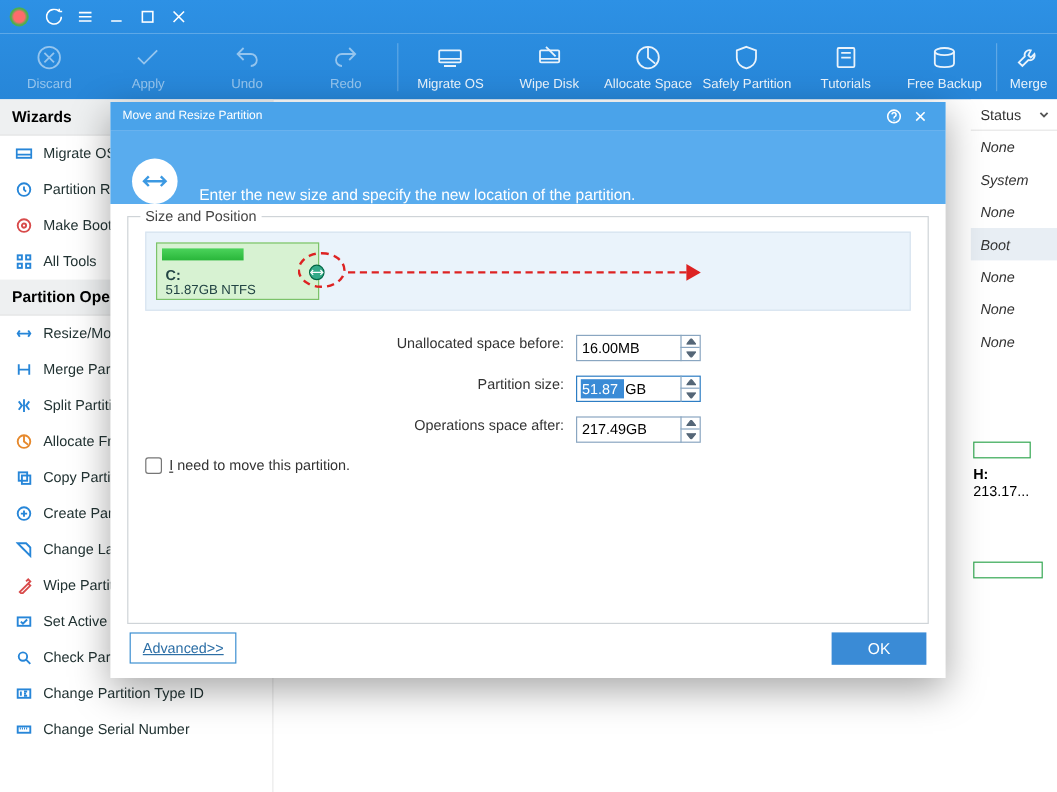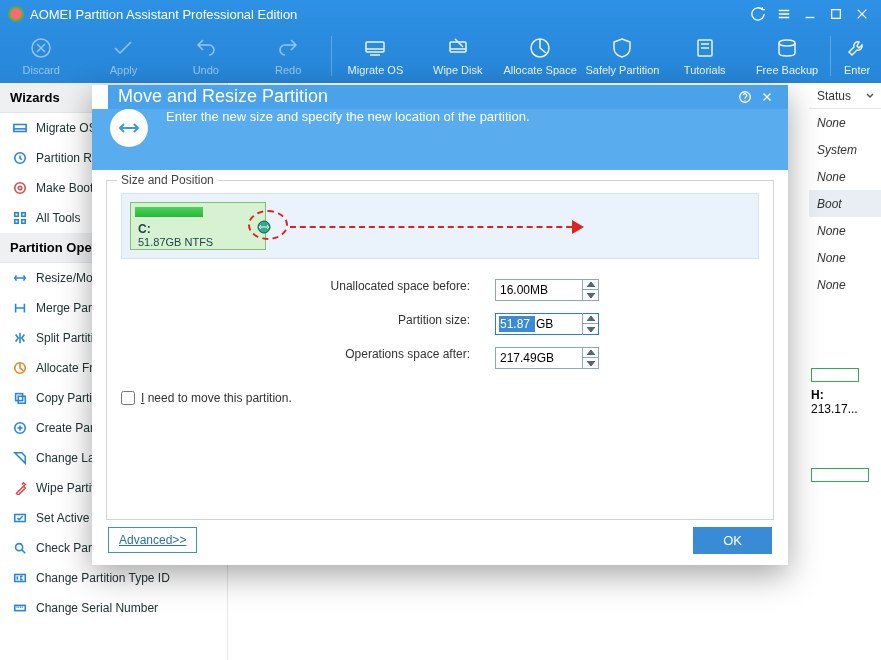--- a/index.html
+++ b/index.html
@@ -40,69 +40,68 @@
 .status-row { height: 27px; display: flex; align-items: center; padding-left: 8px; font-size: 12px; color: #333; font-style: italic; }
 .status-row.sel { background: #e8eef4; }
 
 .drive-card { position: absolute; right: 12px; top: 285px; width: 58px; }
 .dc-bar { width: 48px; height: 14px; border: 1px solid #35a853; margin-bottom: 6px; }
 .dc-lbl { font-size: 12px; font-weight: bold; }
 .dc-sz { font-size: 12px; overflow: hidden; white-space: nowrap; text-overflow: ellipsis; }
 
 
 .modal { position: absolute; left: 92px; top: 85px; width: 696px; height: 480px; background: #fff; box-shadow: 0 10px 30px rgba(0,0,0,0.35); z-index: 50; display: flex; flex-direction: column; }
-.modal-title { height: 26px; background: #4aa3ea; color: #fff; font-size: 18px; display: flex; align-items: center; padding: 0 10px; margin-left: 16px; }
+.modal-title { height: 26px; background: #4aa3ea; color: #fff; font-size: 10px; display: flex; align-items: center; padding: 0 10px; }
 .modal-title .mt-txt { flex: 1; }
 .modal-title .mt-btn { width: 22px; height: 22px; display: flex; align-items: center; justify-content: center; cursor: pointer; }
 .modal-title svg { stroke: #fff; fill: none; stroke-width: 1.5; }
-.modal-banner { height: 66px; background: #59acee; color: #fff; display: flex; align-items: flex-start; padding: 0 18px; gap: 18px; font-size: 13px; }
+.modal-banner { height: 66px; background: #59acee; color: #fff; display: flex; align-items: flex-end; padding: 0 18px; gap: 18px; font-size: 13px; }
 .banner-ico { width: 38px; height: 38px; border-radius: 50%; background: #fff; display: flex; align-items: center; justify-content: center; }
 .banner-ico svg { stroke: #3c99e2; fill: #3c99e2; }
 .modal-body { flex: 1; padding: 10px 14px 4px; }
 .fieldset { border: 1px solid #cfd4d8; padding: 12px 14px 16px; position: relative; height: 340px; }
 .legend { position: absolute; top: -8px; left: 10px; background: #fff; padding: 0 4px; font-size: 12px; color: #444; }
 
 .part-vis { height: 66px; background: #eaf3fb; border: 1px solid #d6e3ef; margin-bottom: 20px; position: relative; }
 .part-green { position: absolute; left: 8px; top: 8px; bottom: 8px; width: 136px; background: #d7f2d2; border: 1px solid #7cc36a; }
 .part-fill { height: 10px; margin: 4px; background: linear-gradient(#4bd35b, #29b63a); width: 68px; }
 .part-lbls { position: absolute; left: 16px; top: 28px; font-size: 12px; font-weight: bold; color: #244; }
 .part-lbls .sub { font-weight: normal; font-size: 11px; }
 .drag-handle { position: absolute; left: 133px; top: 24px; width: 18px; height: 18px; }
 .drag-ellipse { position: absolute; left: 126px; top: 16px; width: 40px; height: 30px; border: 2px dashed #d22; border-radius: 50%; }
 .drag-arrow { position: absolute; left: 168px; top: 29px; width: 292px; height: 8px; }
 .drag-arrow-line { border-top: 2px dashed #d22; width: 100%; height: 0; position: absolute; top: 3px; }
 .drag-arrow-head { position: absolute; right: -2px; top: -3px; width: 0; height: 0; border-left: 12px solid #d22; border-top: 7px solid transparent; border-bottom: 7px solid transparent; }
 
 .form-rows { width: 480px; margin: 0 auto; }
 .frow { display: flex; height: 34px; gap: 10px; }
 .flbl { width: 270px; text-align: right; font-size: 12px; color: #333; }
-.finput { width: 104px; height: 22px; border: 1px solid #8aa6c1; display: flex; align-items: center; background: #fff; position: relative; margin-left: 15px; }
+.finput { width: 104px; height: 22px; border: 1px solid #8aa6c1; display: flex; align-items: center; background: #fff; position: relative; }
 .finput input { border: none; width: 80px; height: 20px; font-size: 12px; padding: 0 4px; outline: none; background: transparent; }
 .finput .hl { position: absolute; left: 3px; top: 2px; height: 16px; width: 36px; background: #3a8bd6; z-index: 0; }
 .finput input.ontop { position: relative; z-index: 1; color: #000; }
 .finput .unit { font-size: 12px; position: relative; z-index: 1; }
 .spin { width: 16px; height: 22px; display: flex; flex-direction: column; margin-left: auto; }
 .spin .sp { flex: 1; border-left: 1px solid #8aa6c1; display: flex; align-items: center; justify-content: center; cursor: pointer; }
 .spin .sp:first-child { border-bottom: 1px solid #8aa6c1; }
 .spin svg { stroke: #567; fill: #567; }
 
-.chk-row { margin-top: 10px; display: flex; align-items: center; gap: 6px; font-size: 12px; color: #333; }
+.chk-row { display: flex; align-items: center; gap: 6px; font-size: 12px; color: #333; }
 .chk-row input { width: 14px; height: 14px; }
 
 .modal-foot { height: 44px; border-top: 0; display: flex; align-items: center; padding: 0 16px 8px; gap: 20px; }
 .btn-adv { border: 1px solid #3d8fd1; color: #2d6fa6; background: #fff; font-size: 12px; padding: 5px 10px; cursor: pointer; text-decoration: underline; }
 .btn-ok { background: #3a8bd6; color: #fff; border: none; font-size: 13px; padding: 6px 30px; cursor: pointer; margin-left: auto; }
 .side-scroll { position: absolute; left: 210px; top: 416px; width: 10px; height: 18px; background: #dcdcdc; }
 </style>
 </head>
 <body>
 
 <div class="titlebar">
   <div class="logo"></div>
-  <div class="title">AOMEI Partition Assistant Professional Edition</div>
   <div class="win-btn">
       <svg width="14" height="14" viewBox="0 0 16 16">
         <path d="M13 3a7 7 0 1 0 2 5M13 3V0M13 3h3"></path>
       </svg>
     </div>
   <div class="win-btn">
       <svg width="14" height="14" viewBox="0 0 16 16">
         <path d="M2 4h12M2 8h12M2 12h12"></path>
       </svg>
     </div>
@@ -211,21 +210,21 @@
       </div>
       <div class="lbl">Free Backup</div>
     </div>
   <div class="tool-sep"></div>
   <div class="tool-btn" style="width:50px">
       <div class="ico">
         <svg width="24" height="24" viewBox="0 0 24 24">
           <path d="M14 6a4 4 0 0 0-5 5l-5 5 3 3 5-5a4 4 0 0 0 5-5l-3 3-2-2z"></path>
         </svg>
       </div>
-      <div class="lbl">Enter</div>
+      <div class="lbl">Merge</div>
     </div>
 </div>
 
 <div class="main">
   <div class="sidebar">
     <div class="side-head">Wizards</div>
     <div class="side-items">
       <div class="side-item">
           <div class="si-ico">
             <svg width="14" height="14" viewBox="0 0 16 16">

